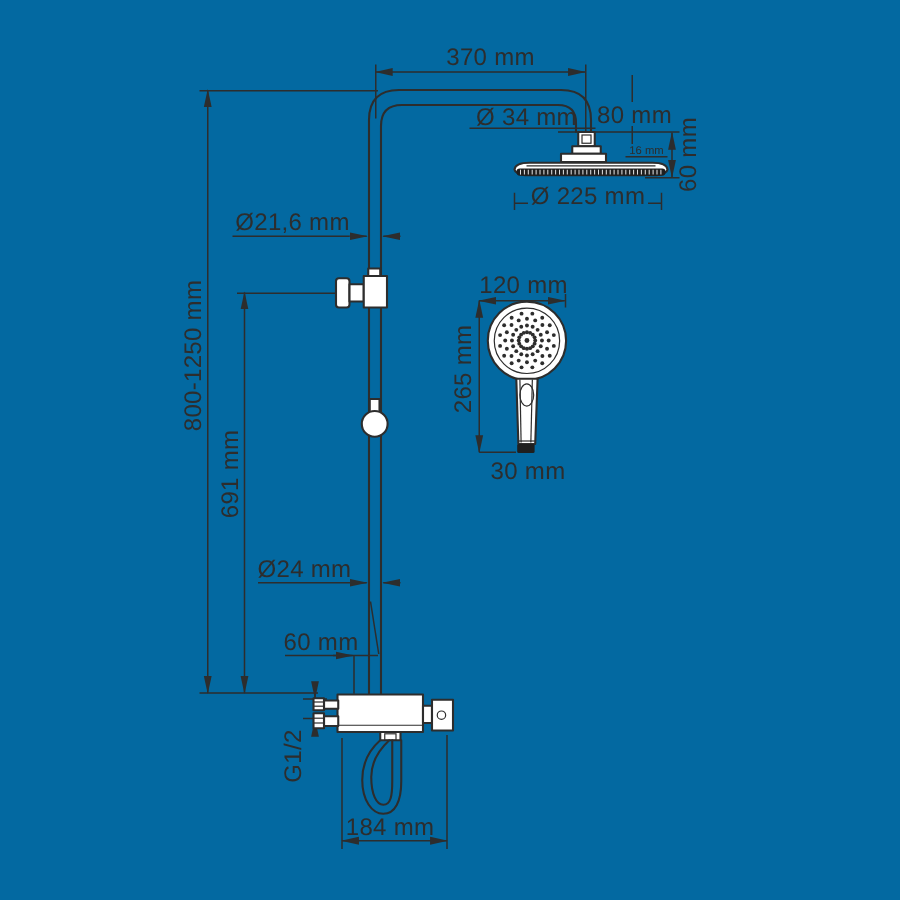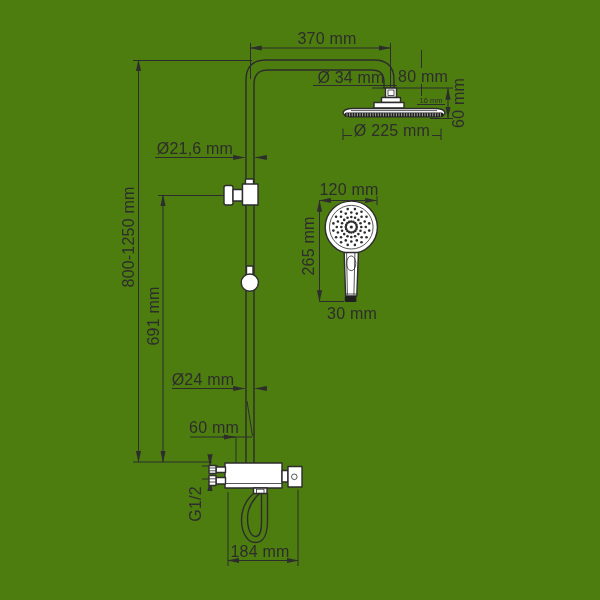--- a/index.html
+++ b/index.html
@@ -1,16 +1,16 @@
 <!DOCTYPE html>
 <html><head>
 <meta charset="utf-8">
 <style>
   html,body{margin:0;padding:0;background:#ffffff;}
-  .stage{position:relative;width:600px;height:600px;background:#4d7c0f;overflow:hidden;
+  .stage{position:relative;width:600px;height:600px;background:#0369a1;overflow:hidden;
          font-family:"Liberation Sans", sans-serif;}
   svg{display:block;}
   .o   {stroke:#2d2d2d;stroke-width:1.4;fill:none;stroke-linejoin:round;stroke-linecap:round;}
   .ow  {stroke:#2d2d2d;stroke-width:1.4;fill:#ffffff;stroke-linejoin:round;}
   .ot  {stroke:#2d2d2d;stroke-width:.8;fill:none;}
   .dk  {fill:#1f1f1f;stroke:none;}
   .dim {stroke:#2d2d2d;stroke-width:1;fill:none;}
   .lbl {fill:#2d2d2d;font-size:16px;letter-spacing:.2px;}
   .lbl-sm{fill:#2d2d2d;font-size:7.5px;}
 </style>

